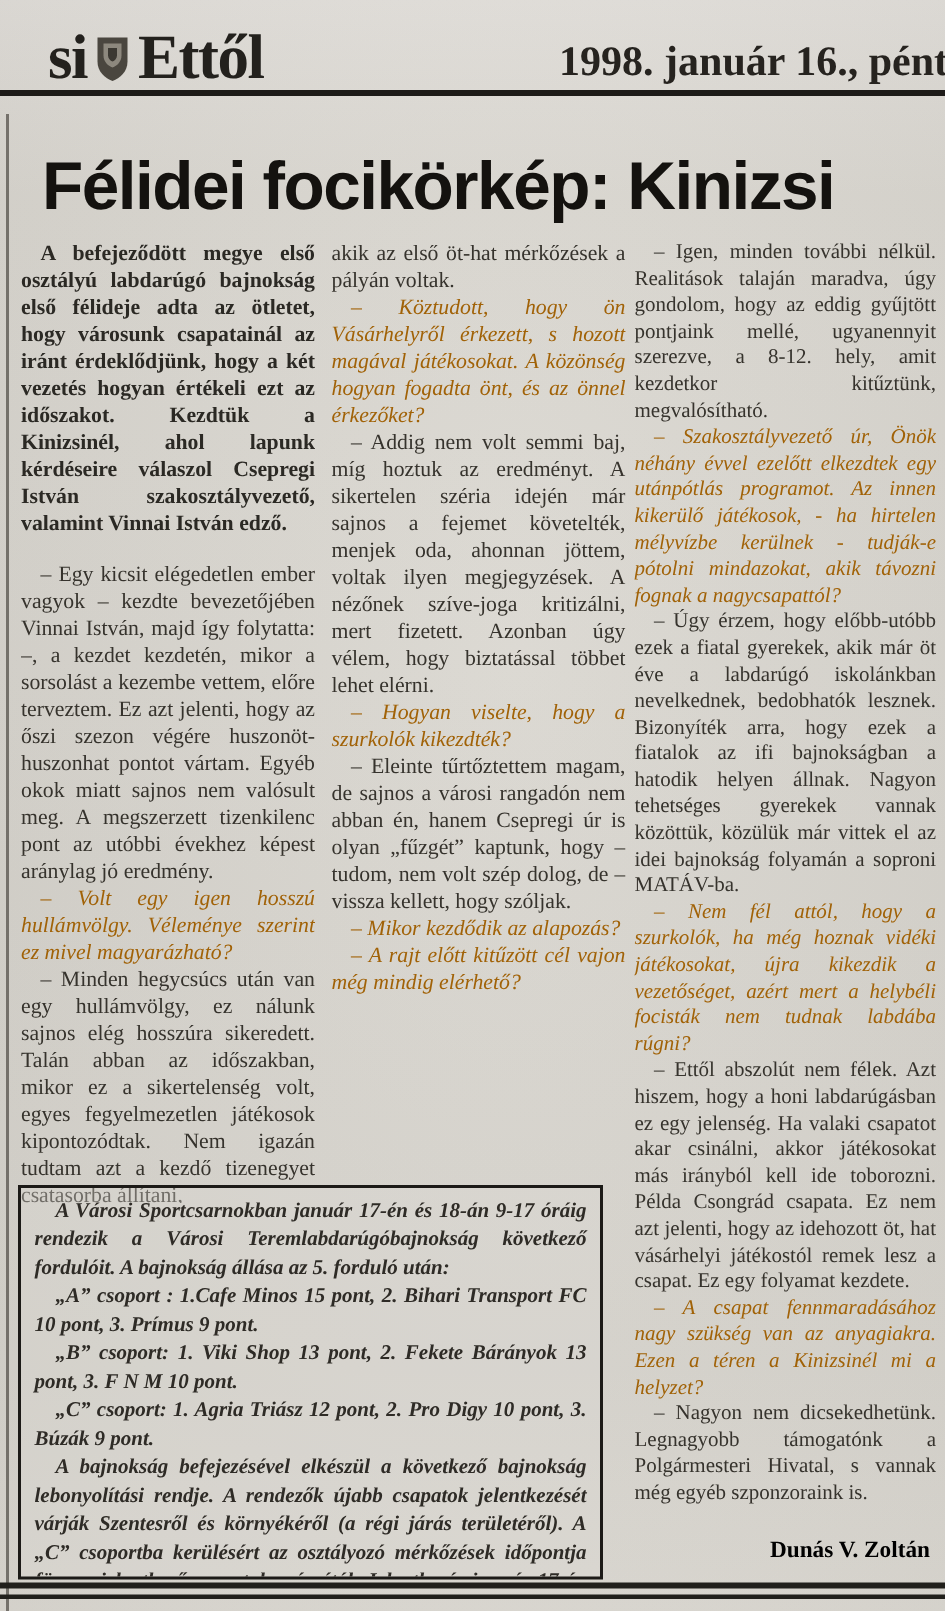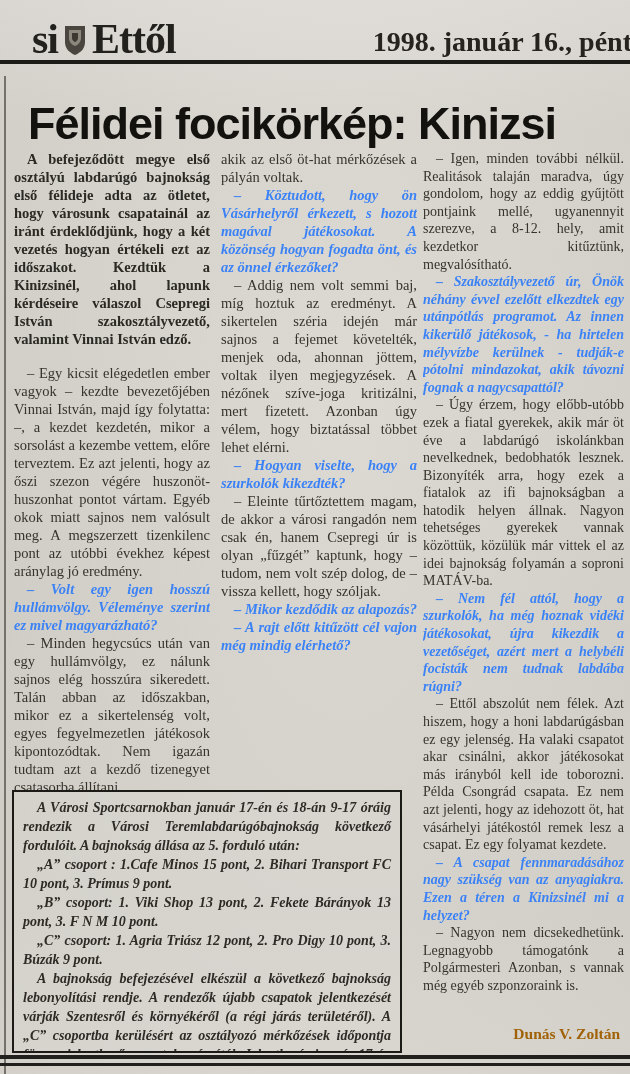--- a/index.html
+++ b/index.html
@@ -15,38 +15,38 @@
   .logo .crest{margin:6px 4px 0 4px;}
   .date{position:absolute;right:8px;top:16px;font-weight:bold;font-size:28px;color:#26231f;}
   .head-rule{position:absolute;top:60px;left:0;width:630px;height:4px;background:#1d1b18;}
   
   .edge-line{position:absolute;left:4px;top:76px;width:2px;height:998px;background:#5d5952;opacity:.8;}
   
   .headline{position:absolute;top:68px;left:28px;width:592px;
         font-family:"Liberation Sans", sans-serif;font-weight:bold;font-size:45px;
         letter-spacing:-1px;color:#14120f;}
   
-  .col{position:absolute;top:150px;width:196px;overflow:hidden;
+  .col{position:absolute;top:160px;width:196px;overflow:hidden;
        font-size:14.5px;line-height:18px;text-align:justify;color:#36332d;}
   .col p{margin:0;text-indent:13px;}
   .col1{left:14px;height:642px;}
   .col2{left:221px;height:642px;}
   .col3{left:423px;width:201px;height:876px;font-size:14px;line-height:17.6px;}
   p.lead{font-weight:bold;color:#2b2924;margin-bottom:16px;}
-  p.q{font-weight:bold;font-style:italic;color:#3b82f6;}
+  p.q{font-weight:normal;font-style:italic;color:#a16207;}
   
   .infobox{position:absolute;left:12px;top:790px;width:390px;height:263px;
         border:2px solid #1c1a17;background:rgba(222,219,212,0.35);
         padding:6px 9px;box-sizing:border-box;
         font-size:14px;line-height:19px;font-weight:bold;font-style:italic;
         text-align:justify;color:#2e2b26;overflow:hidden;}
   .infobox p{margin:0;text-indent:14px;}
   
   .byline{position:absolute;right:10px;top:1025px;width:210px;text-align:right;
-        font-weight:bold;font-size:15.5px;color:#a16207;}
+        font-weight:bold;font-size:15.5px;color:#000000;}
   
   .bottom-rule{position:absolute;left:0;top:1055px;width:630px;height:11px;
         border-top:4px solid #21201c;border-bottom:3px solid #21201c;box-sizing:border-box;}
 </style>
 </head>
 <body>
 
 <div class="scan-vignette"></div>
 <div class="edge-line"></div>
 
@@ -73,33 +73,33 @@
   <p>– Egy kicsit elégedetlen ember vagyok – kezdte bevezetőjében Vinnai István, majd így folytatta: –, a kezdet kezdetén, mikor a sorsolást a kezembe vettem, előre terveztem. Ez azt jelenti, hogy az őszi szezon végére huszonöt-huszonhat pontot vártam. Egyéb okok miatt sajnos nem valósult meg. A megszerzett tizenkilenc pont az utóbbi évekhez képest aránylag jó eredmény.</p>
   <p class="q">– Volt egy igen hosszú hullámvölgy. Véleménye szerint ez mivel magyarázható?</p>
   <p>– Minden hegycsúcs után van egy hullámvölgy, ez nálunk sajnos elég hosszúra sikeredett. Talán abban az időszakban, mikor ez a sikertelenség volt, egyes fegyelmezetlen játékosok kipontozódtak. Nem igazán tudtam azt a kezdő tizenegyet csatasorba állítani,</p>
 </div>
 
 <div class="col col2">
   <p style="text-indent:0">akik az első öt-hat mérkőzések a pályán voltak.</p>
   <p class="q">– Köztudott, hogy ön Vásárhelyről érkezett, s hozott magával játékosokat. A közönség hogyan fogadta önt, és az önnel érkezőket?</p>
   <p>– Addig nem volt semmi baj, míg hoztuk az eredményt. A sikertelen széria idején már sajnos a fejemet követelték, menjek oda, ahonnan jöttem, voltak ilyen megjegyzések. A nézőnek szíve-joga kritizálni, mert fizetett. Azonban úgy vélem, hogy biztatással többet lehet elérni.</p>
   <p class="q">– Hogyan viselte, hogy a szurkolók kikezdték?</p>
-  <p>– Eleinte tűrtőztettem magam, de akkor a városi rangadón nem csak én, hanem Csepregi úr is olyan „fűzgét” kaptunk, hogy – tudom, nem volt szép dolog, de – vissza kellett, hogy szóljak.</p>
+  <p>– Eleinte tűrtőztettem magam, de sajnos a városi rangadón nem abban én, hanem Csepregi úr is olyan „fűzgét” kaptunk, hogy – tudom, nem volt szép dolog, de – vissza kellett, hogy szóljak.</p>
   <p class="q">– Mikor kezdődik az alapozás?</p>
   <p class="q">– A rajt előtt kitűzött cél vajon még mindig elérhető?</p>
 </div>
 
 <div class="col col3">
   <p>– Igen, minden további nélkül. Realitások talaján maradva, úgy gondolom, hogy az eddig gyűjtött pontjaink mellé, ugyanennyit szerezve, a 8-12. hely, amit kezdetkor kitűztünk, megvalósítható.</p>
   <p class="q">– Szakosztályvezető úr, Önök néhány évvel ezelőtt elkezdtek egy utánpótlás programot. Az innen kikerülő játékosok, - ha hirtelen mélyvízbe kerülnek - tudják-e pótolni mindazokat, akik távozni fognak a nagycsapattól?</p>
   <p>– Úgy érzem, hogy előbb-utóbb ezek a fiatal gyerekek, akik már öt éve a labdarúgó iskolánkban nevelkednek, bedobhatók lesznek. Bizonyíték arra, hogy ezek a fiatalok az ifi bajnokságban a hatodik helyen állnak. Nagyon tehetséges gyerekek vannak közöttük, közülük már vittek el az idei bajnokság folyamán a soproni MATÁV-ba.</p>
   <p class="q">– Nem fél attól, hogy a szurkolók, ha még hoznak vidéki játékosokat, újra kikezdik a vezetőséget, azért mert a helybéli focisták nem tudnak labdába rúgni?</p>
   <p>– Ettől abszolút nem félek. Azt hiszem, hogy a honi labdarúgásban ez egy jelenség. Ha valaki csapatot akar csinálni, akkor játékosokat más irányból kell ide toborozni. Példa Csongrád csapata. Ez nem azt jelenti, hogy az idehozott öt, hat vásárhelyi játékostól remek lesz a csapat. Ez egy folyamat kezdete.</p>
   <p class="q">– A csapat fennmaradásához nagy szükség van az anyagiakra. Ezen a téren a Kinizsinél mi a helyzet?</p>
-  <p>– Nagyon nem dicsekedhetünk. Legnagyobb támogatónk a Polgármesteri Azonban, s vannak még egyéb szponzoraink is.</p>
+  <p>– Nagyon nem dicsekedhetünk. Legnagyobb támogatónk a Polgármesteri Hivatal, s vannak még egyéb szponzoraink is.</p>
 </div>
 
 <div class="infobox">
   <p>A Városi Sportcsarnokban január 17-én és 18-án 9-17 óráig rendezik a Városi Teremlabdarúgóbajnokság következő fordulóit. A bajnokság állása az 5. forduló után:</p>
   <p>„A” csoport : 1.Cafe Minos 15 pont, 2. Bihari Transport FC 10 pont, 3. Prímus 9 pont.</p>
   <p>„B” csoport: 1. Viki Shop 13 pont, 2. Fekete Bárányok 13 pont, 3. F N M 10 pont.</p>
   <p>„C” csoport: 1. Agria Triász 12 pont, 2. Pro Digy 10 pont, 3. Búzák 9 pont.</p>
   <p>A bajnokság befejezésével elkészül a következő bajnokság lebonyolítási rendje. A rendezők újabb csapatok jelentkezését várják Szentesről és környékéről (a régi járás területéről). A „C” csoportba kerülésért az osztályozó mérkőzések időpontja függ a jelentkező csapatok számától. Jelentkezés január 17-én 17 óráig, Cseuz Lászlónál.</p>
 </div>
 

